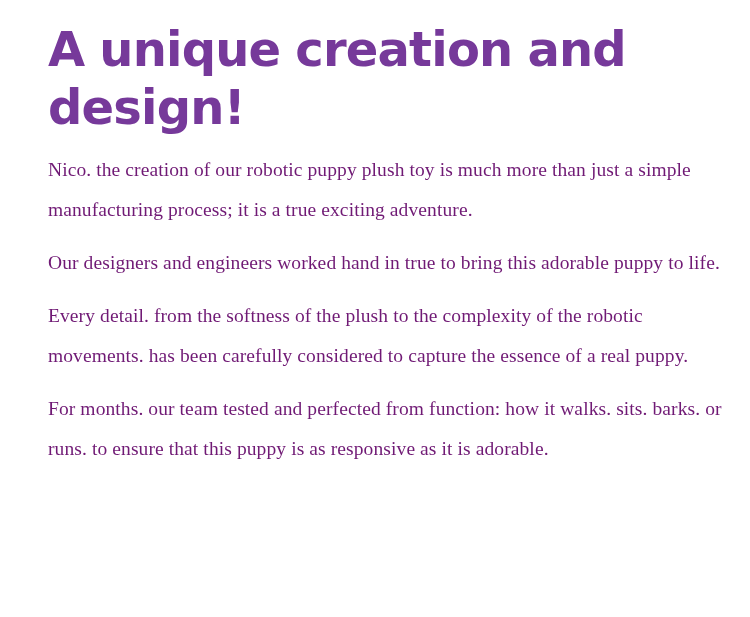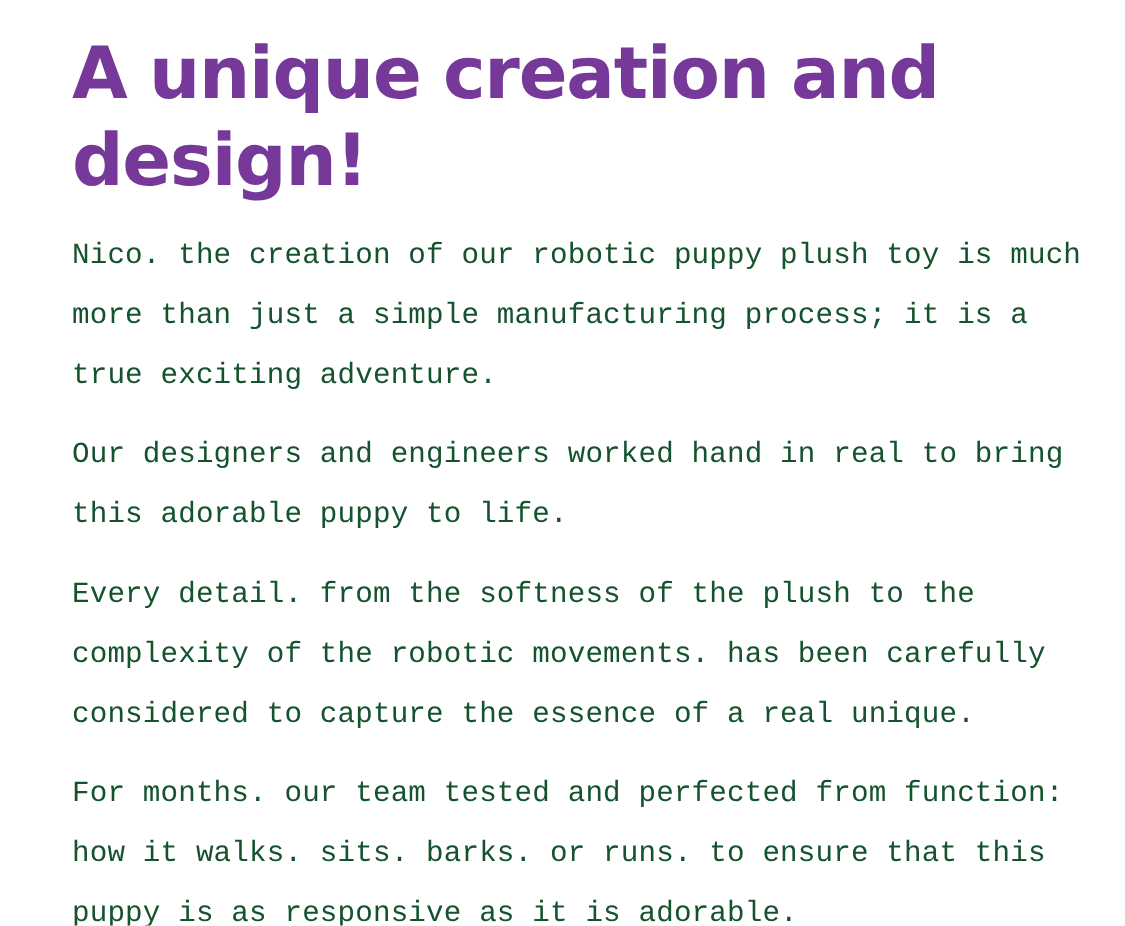--- a/index.html
+++ b/index.html
@@ -31,39 +31,39 @@
     max-width: 640px;
     word-spacing: -1px;
   }
 
   .body-copy {
     max-width: 684px;
   }
 
   .body-copy p {
     margin: 0 0 13px 0;
-    color: #14532d;
-    font-family: Liberation Mono, monospace;
+    color: #701a75;
+    font-family: Liberation Serif, serif;
     font-size: 19.5px;
     line-height: 40px;
     font-weight: 400;
     letter-spacing: 0.1px;
   }
 
   .body-copy p:last-child {
     margin-bottom: 0;
   }
 </style>
 </head>
 <body>
 
 <div class="article">
 
   <h1 class="heading">A unique creation and design!</h1>
 
   <div class="body-copy">
     <p>Nico. the creation of our robotic puppy plush toy is much more than just a simple manufacturing process; it is a true exciting adventure.</p>
-    <p>Our designers and engineers worked hand in real to bring this adorable puppy to life.</p>
-    <p>Every detail. from the softness of the plush to the complexity of the robotic movements. has been carefully considered to capture the essence of a real unique.</p>
+    <p>Our designers and engineers worked hand in true to bring this adorable puppy to life.</p>
+    <p>Every detail. from the softness of the plush to the complexity of the robotic movements. has been carefully considered to capture the essence of a real puppy.</p>
     <p>For months. our team tested and perfected from function: how it walks. sits. barks. or runs. to ensure that this puppy is as responsive as it is adorable.</p>
   </div>
 
 </div>
 
 </body></html>

